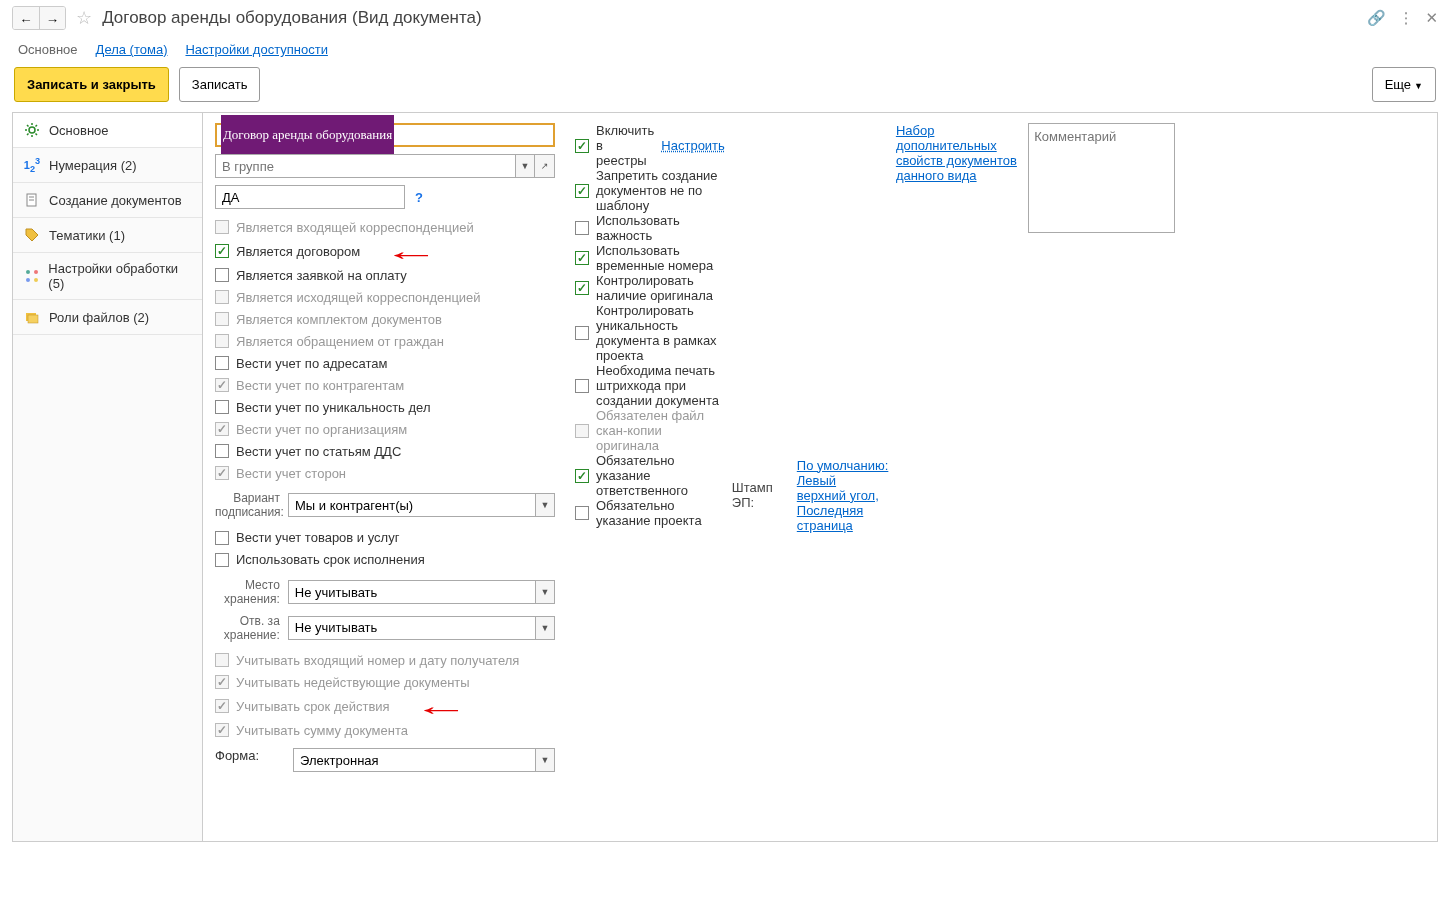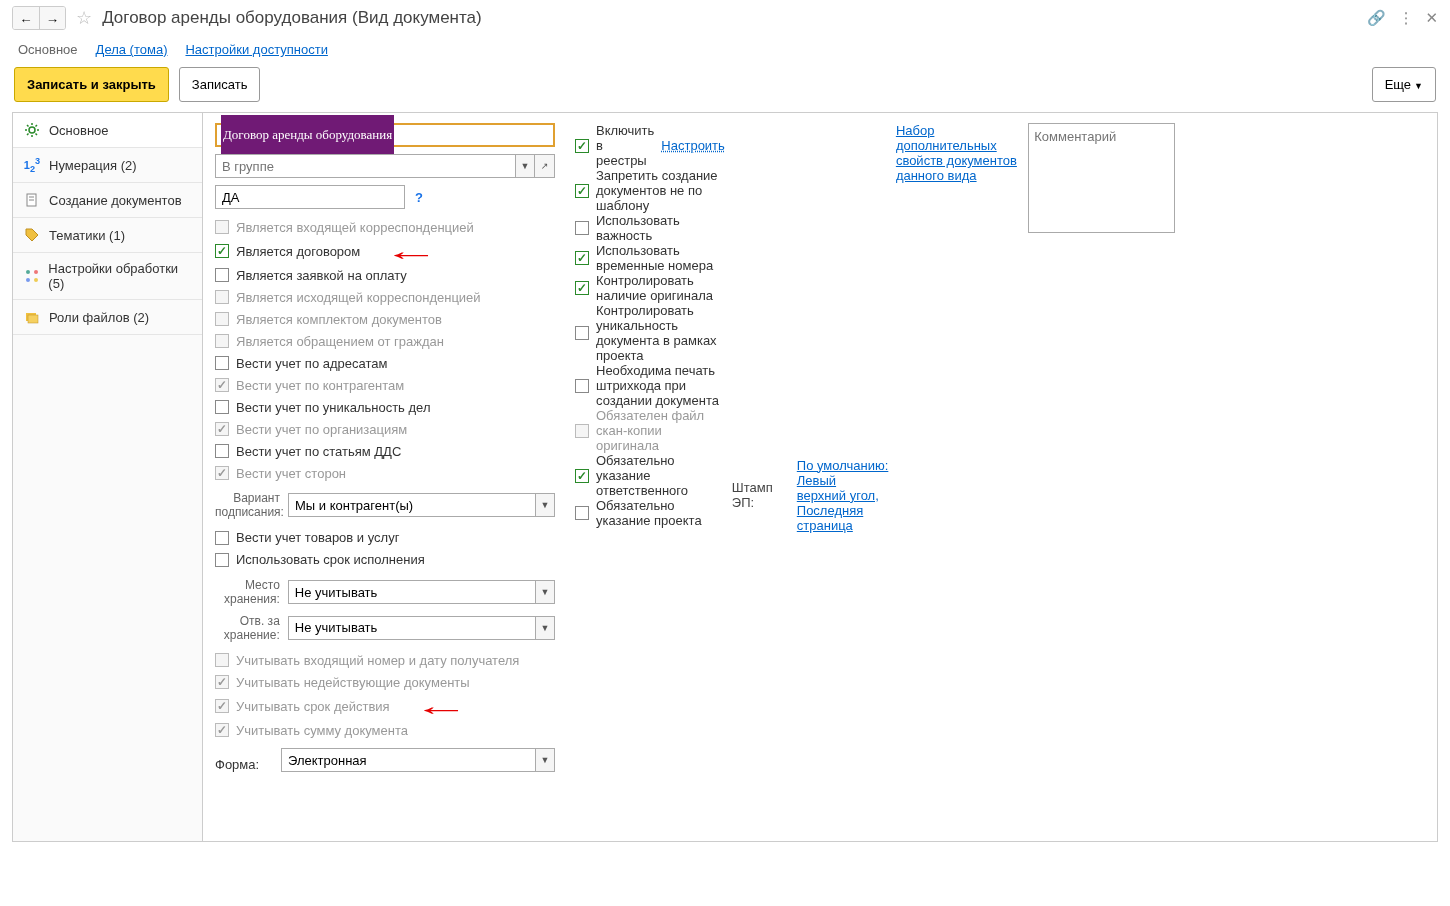--- a/index.html
+++ b/index.html
@@ -52,21 +52,21 @@
   .chk { width: 14px; height: 14px; border: 1px solid #888; display: flex; align-items: center; justify-content: center; cursor: pointer; flex-shrink: 0; background: #fff; }
   .chk.checked { border-color: #2a8a2a; }
   .chk.checked::after { content: "✓"; color: #2a8a2a; font-size: 12px; font-weight: bold; line-height: 1; }
   .chk.disabled { border-color: #bbb; background: #f5f5f5; cursor: default; }
   .chk.disabled.checked::after { color: #999; }
   
   .label-field { display: flex; align-items: center; gap: 8px; }
   .label-field .lbl { width: 65px; text-align: right; color: #666; font-size: 12px; line-height: 1.2; }
   .label-field .combo { flex: unset; width: 268px; }
   
-  .form-label-row { display: flex; align-items: flex-end; gap: 6px; }
+  .form-label-row { display: flex; align-items: flex-start; gap: 18px; }
   .form-label-row .lbl { width: 60px; }
   
   .link { color: #0066cc; text-decoration: underline; cursor: pointer; }
   .link.dotted { text-decoration-style: dotted; }
   
   .stamp-row { display: flex; gap: 24px; align-items: center; margin-top: 36px; }
   .stamp-label { color: #444; }
   
   .comment-box { width: 390px; height: 110px; border: 1px solid #aaa; padding: 5px; font-size: 13px; color: #999; resize: none; font-family: inherit; }
   

